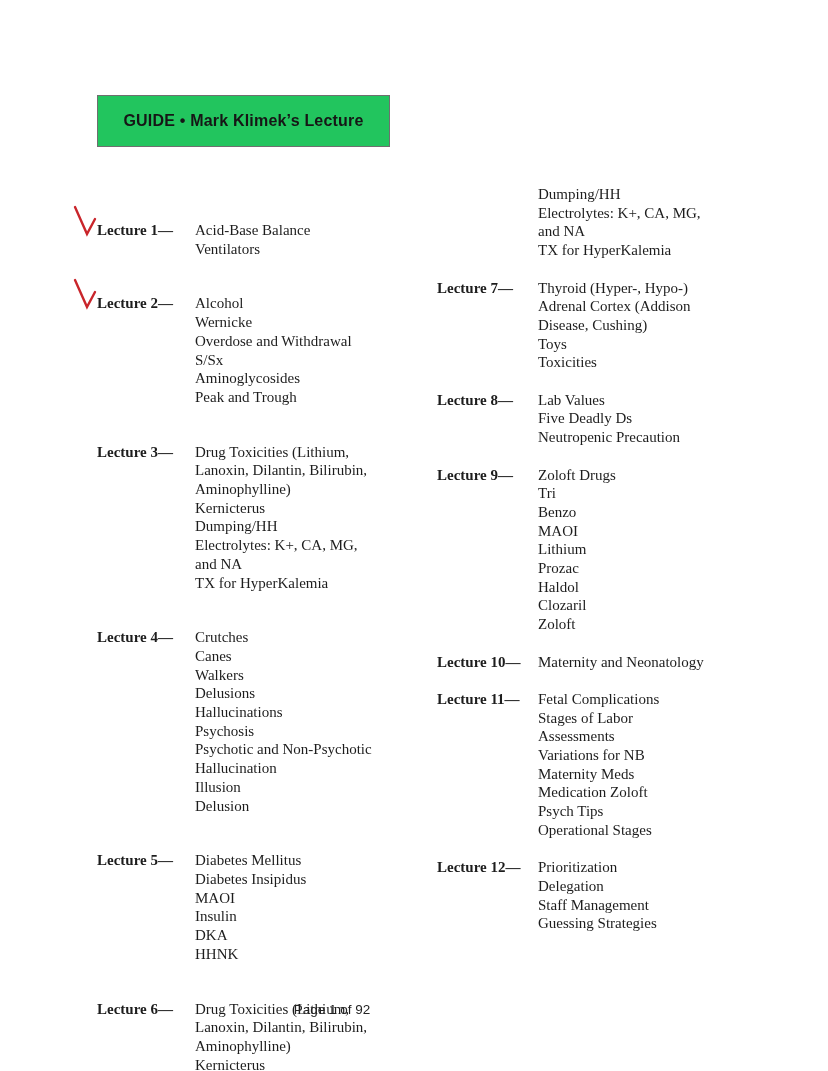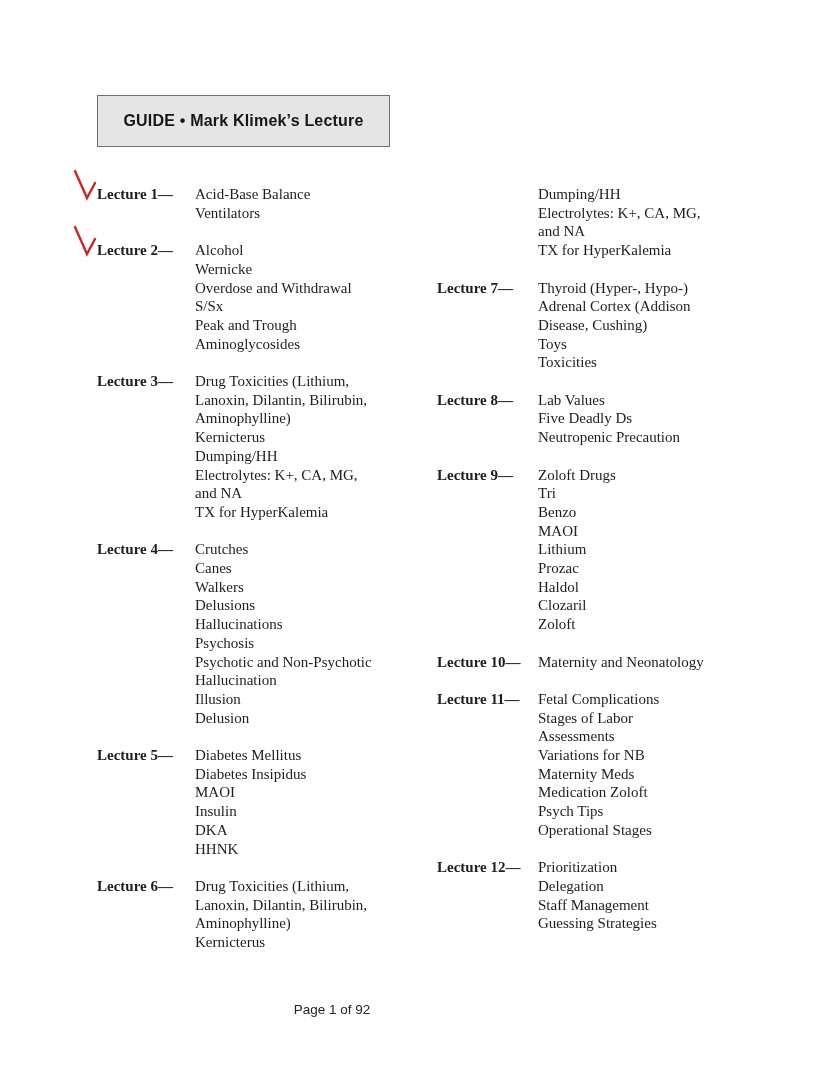--- a/index.html
+++ b/index.html
@@ -13,21 +13,21 @@
   }
   .page { position: absolute; inset: 0; width: 828px; height: 1071px; background: #ffffff; }
 
   
   .title-box {
     position: absolute;
     left: 97px; top: 95px;
     width: 293px; height: 52px;
     border: 1.5px solid #6f6f6f;
     display: flex; align-items: center; justify-content: center;
-    background: #e5e5e5;
+    background: #22c55e;
   }
   .title-box .title-text {
     font-family: "Liberation Sans", sans-serif;
     font-weight: bold;
     font-size: 16px;
     letter-spacing: 0.2px;
     color: #161616;
     white-space: nowrap;
   }
 
@@ -38,21 +38,21 @@
     font-size: 15px;
     line-height: 18.7px;
   }
   .toc-col.col-left  { left: 97px;  width: 332px; }
   .toc-col.col-right { left: 437px; width: 352px; }
 
   .toc-block {
     display: grid;
     margin-bottom: 18.7px;
   }
-  .col-left  .toc-block { grid-template-columns: 98px 1fr; }
+  .col-left  .toc-block { grid-template-columns: 98px 1fr; margin-top: 36px; }
   .col-right .toc-block { grid-template-columns: 101px 1fr; }
 
   .lecture-label {
     font-weight: bold;
     position: relative;
     white-space: nowrap;
   }
   .topics div { white-space: nowrap; }
 
   .checkmark {
@@ -96,22 +96,22 @@
       </div>
       <div class="toc-block">
         <div class="lecture-label"><svg class="checkmark" viewBox="0 0 26 33">
             <polyline points="2,2 14,29 22,14" fill="none" stroke="#c9252b" stroke-width="2.4" stroke-linecap="round" stroke-linejoin="miter"></polyline>
           </svg>Lecture 2—</div>
         <div class="topics">
           <div>Alcohol</div>
           <div>Wernicke</div>
           <div>Overdose and Withdrawal</div>
           <div>S/Sx</div>
+          <div>Aminoglycosides</div>
           <div>Peak and Trough</div>
-          <div>Aminoglycosides</div>
         </div>
       </div>
       <div class="toc-block">
         <div class="lecture-label">Lecture 3—</div>
         <div class="topics">
           <div>Drug Toxicities (Lithium,</div>
           <div>Lanoxin, Dilantin, Bilirubin,</div>
           <div>Aminophylline)</div>
           <div>Kernicterus</div>
           <div>Dumping/HH</div>

